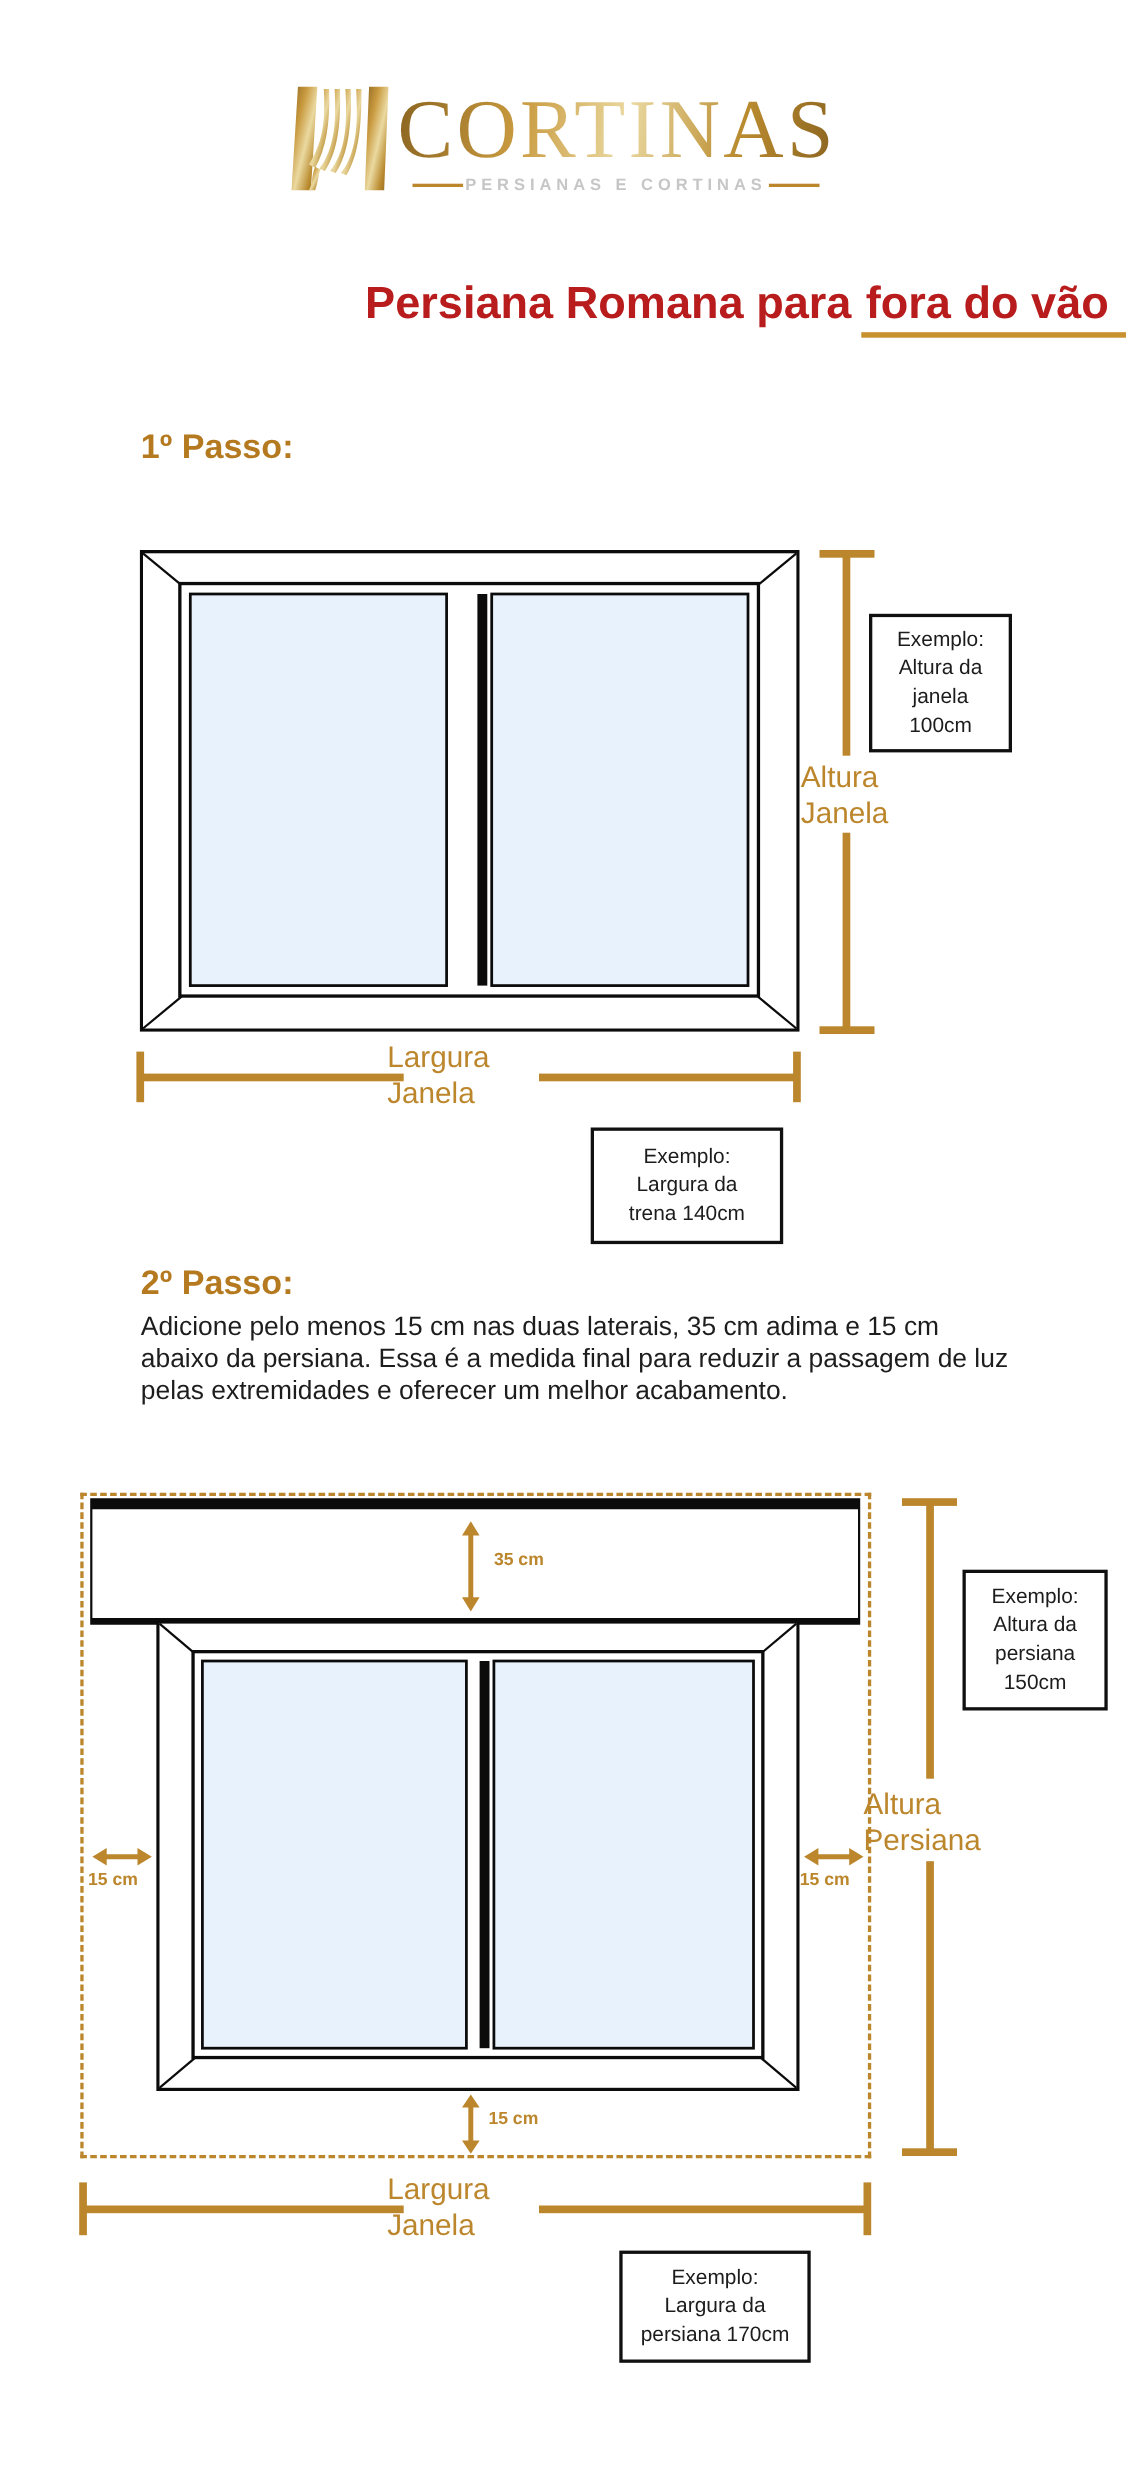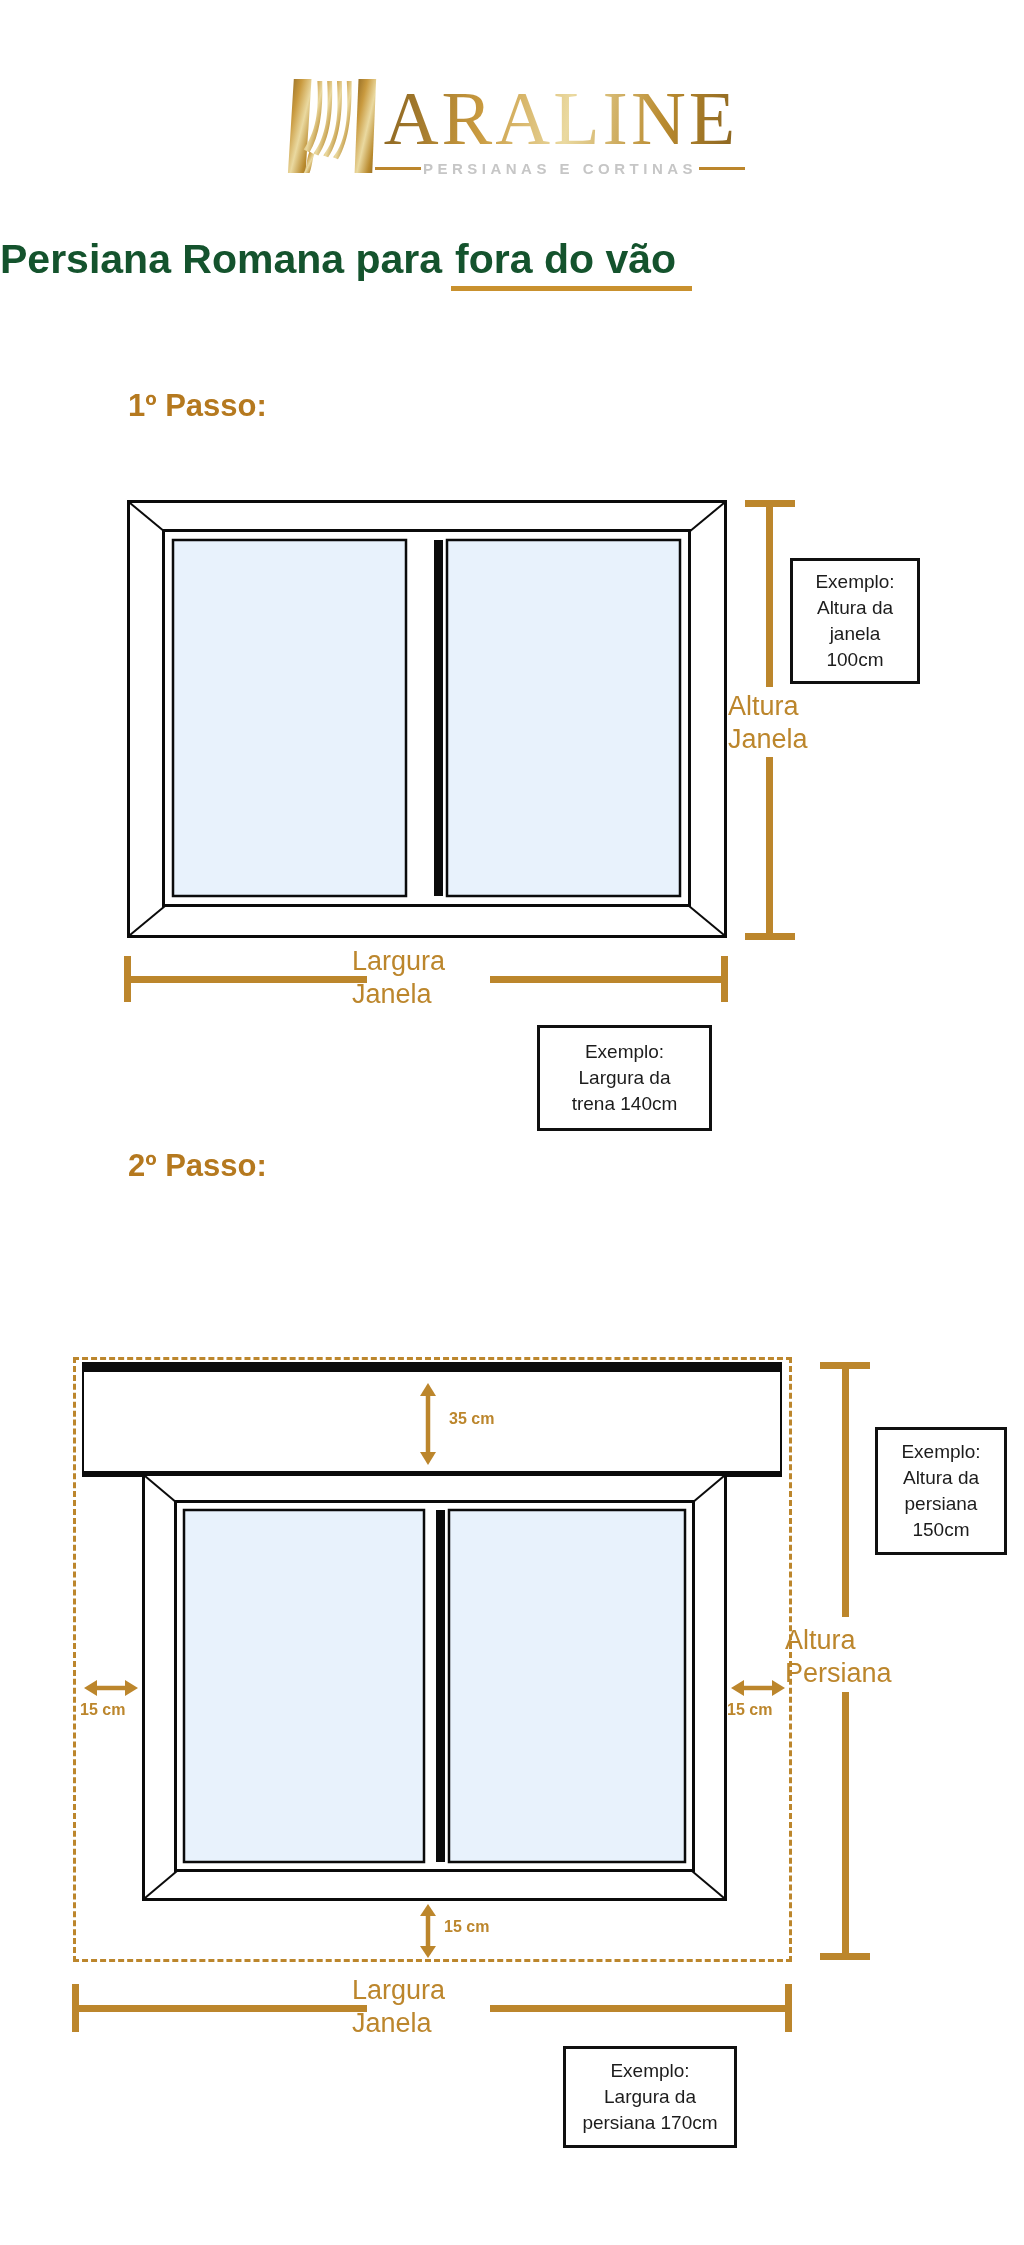--- a/index.html
+++ b/index.html
@@ -10,21 +10,21 @@
   .logo{position:absolute;top:76px;left:0;width:100%;display:flex;justify-content:center;}
   .logo-inner{display:flex;flex-direction:column;align-items:center;}
   .logo-row{display:flex;align-items:flex-end;}
   .brand-name{font-family:"Liberation Serif", serif;font-size:76px;line-height:0.9;letter-spacing:3px;
       background:linear-gradient(100deg,#8a6420 0%,#c99a3f 28%,#ead9a0 52%,#b98a2e 78%,#8a6420 100%);
       -webkit-background-clip:text;background-clip:text;color:transparent;margin-bottom:24px;}
   .tagline-row{display:flex;align-items:center;gap:2px;margin-top:-16px;margin-left:96px;}
   .tag-dash{width:46px;height:3px;background:var(--gold);}
   .brand-tagline{font-size:15px;letter-spacing:4.5px;color:#c6c6c6;font-weight:700;}
   
-  .title{position:absolute;top:236px;left:0;width:100%;text-align:left;font-size:41px;font-weight:700;color:#14532d;}
+  .title{position:absolute;top:252px;left:0;width:100%;text-align:right;font-size:41px;font-weight:700;color:#b91c1c;}
   .title .u{border-bottom:5px solid #C9912E;padding:0 16px 4px 4px;margin-left:9px;}
   
   .step-h{position:absolute;left:128px;font-size:31px;font-weight:700;color:var(--gold-dark);}
   .step-t{position:absolute;left:128px;font-size:24px;line-height:29px;color:#1d1d1d;}
   
   .abs{position:absolute;}
   .gold-seg{position:absolute;background:var(--gold);}
   .mlabel{position:absolute;color:var(--gold);font-size:27px;line-height:33px;font-weight:400;}
   .cmlabel{position:absolute;color:var(--gold);font-size:16px;font-weight:700;}
   .ex-box{position:absolute;border:3px solid #101010;background:#fff;display:flex;flex-direction:column;
@@ -51,21 +51,21 @@
             </linearGradient>
           </defs>
           <polygon points="8,0 26,0 20,96 2,96" fill="url(#lg)"></polygon>
           <polygon points="74,0 92,0 88,96 70,96" fill="url(#lg)"></polygon>
           <path d="M32 2 C34 34 30 54 18 72 L24 75 C34 58 38 34 37 2 Z" fill="url(#lg)"></path>
           <path d="M42 2 C44 36 41 58 28 76 L33 78 C45 60 48 34 47 2 Z" fill="url(#lg)"></path>
           <path d="M52 2 C54 36 52 60 38 78 L43 80 C55 62 58 34 57 2 Z" fill="url(#lg)"></path>
           <path d="M62 2 C64 36 62 62 48 80 L53 82 C65 62 67 34 67 2 Z" fill="url(#lg)"></path>
           <path d="M24 74 C20 84 22 90 18 96 L24 96 C27 88 27 80 29 77 Z" fill="url(#lg)"></path>
         </svg>
-        <span class="brand-name">ARALINE</span>
+        <span class="brand-name">CORTINAS</span>
       </div>
       <div class="tagline-row">
         <span class="tag-dash"></span>
         <span class="brand-tagline">PERSIANAS E CORTINAS</span>
         <span class="tag-dash"></span>
       </div>
     </div>
   </div>
 
   <h1 class="title" style="margin:0;">
@@ -115,20 +115,21 @@
     <div class="gold-seg" style="left:721px;top:956px;width:7px;height:46px;"></div>
   </div>
 
   <div class="ex-box" style="left:537px;top:1025px;width:169px;height:100px;">
     <div>Exemplo:</div>
     <div>Largura da</div>
     <div>trena 140cm</div>
   </div>
 
   <div class="step-h" style="top:1148px;">2º Passo:</div>
+  <div class="step-t" style="top:1192px;width:795px;">Adicione pelo menos 15 cm nas duas laterais, 35 cm adima e 15 cm abaixo da persiana. Essa é a medida final para reduzir a passagem de luz pelas extremidades e oferecer um melhor acabamento.</div>
 
   <div class="dashed-outline" style="left:73px;top:1357px;width:713px;height:599px;"></div>
 
   <div class="valance" style="left:82px;top:1362px;width:696px;height:99px;"></div>
 
   <svg class="abs" style="left:419px;top:1382px;" width="18" height="84" viewBox="0 0 18 84">
     <line x1="9" y1="12" x2="9" y2="72" stroke="#BC862C" stroke-width="4.5"></line>
     <polygon points="9,1 1,14 17,14" fill="#BC862C"></polygon>
     <polygon points="9,83 1,70 17,70" fill="#BC862C"></polygon>
   </svg>

